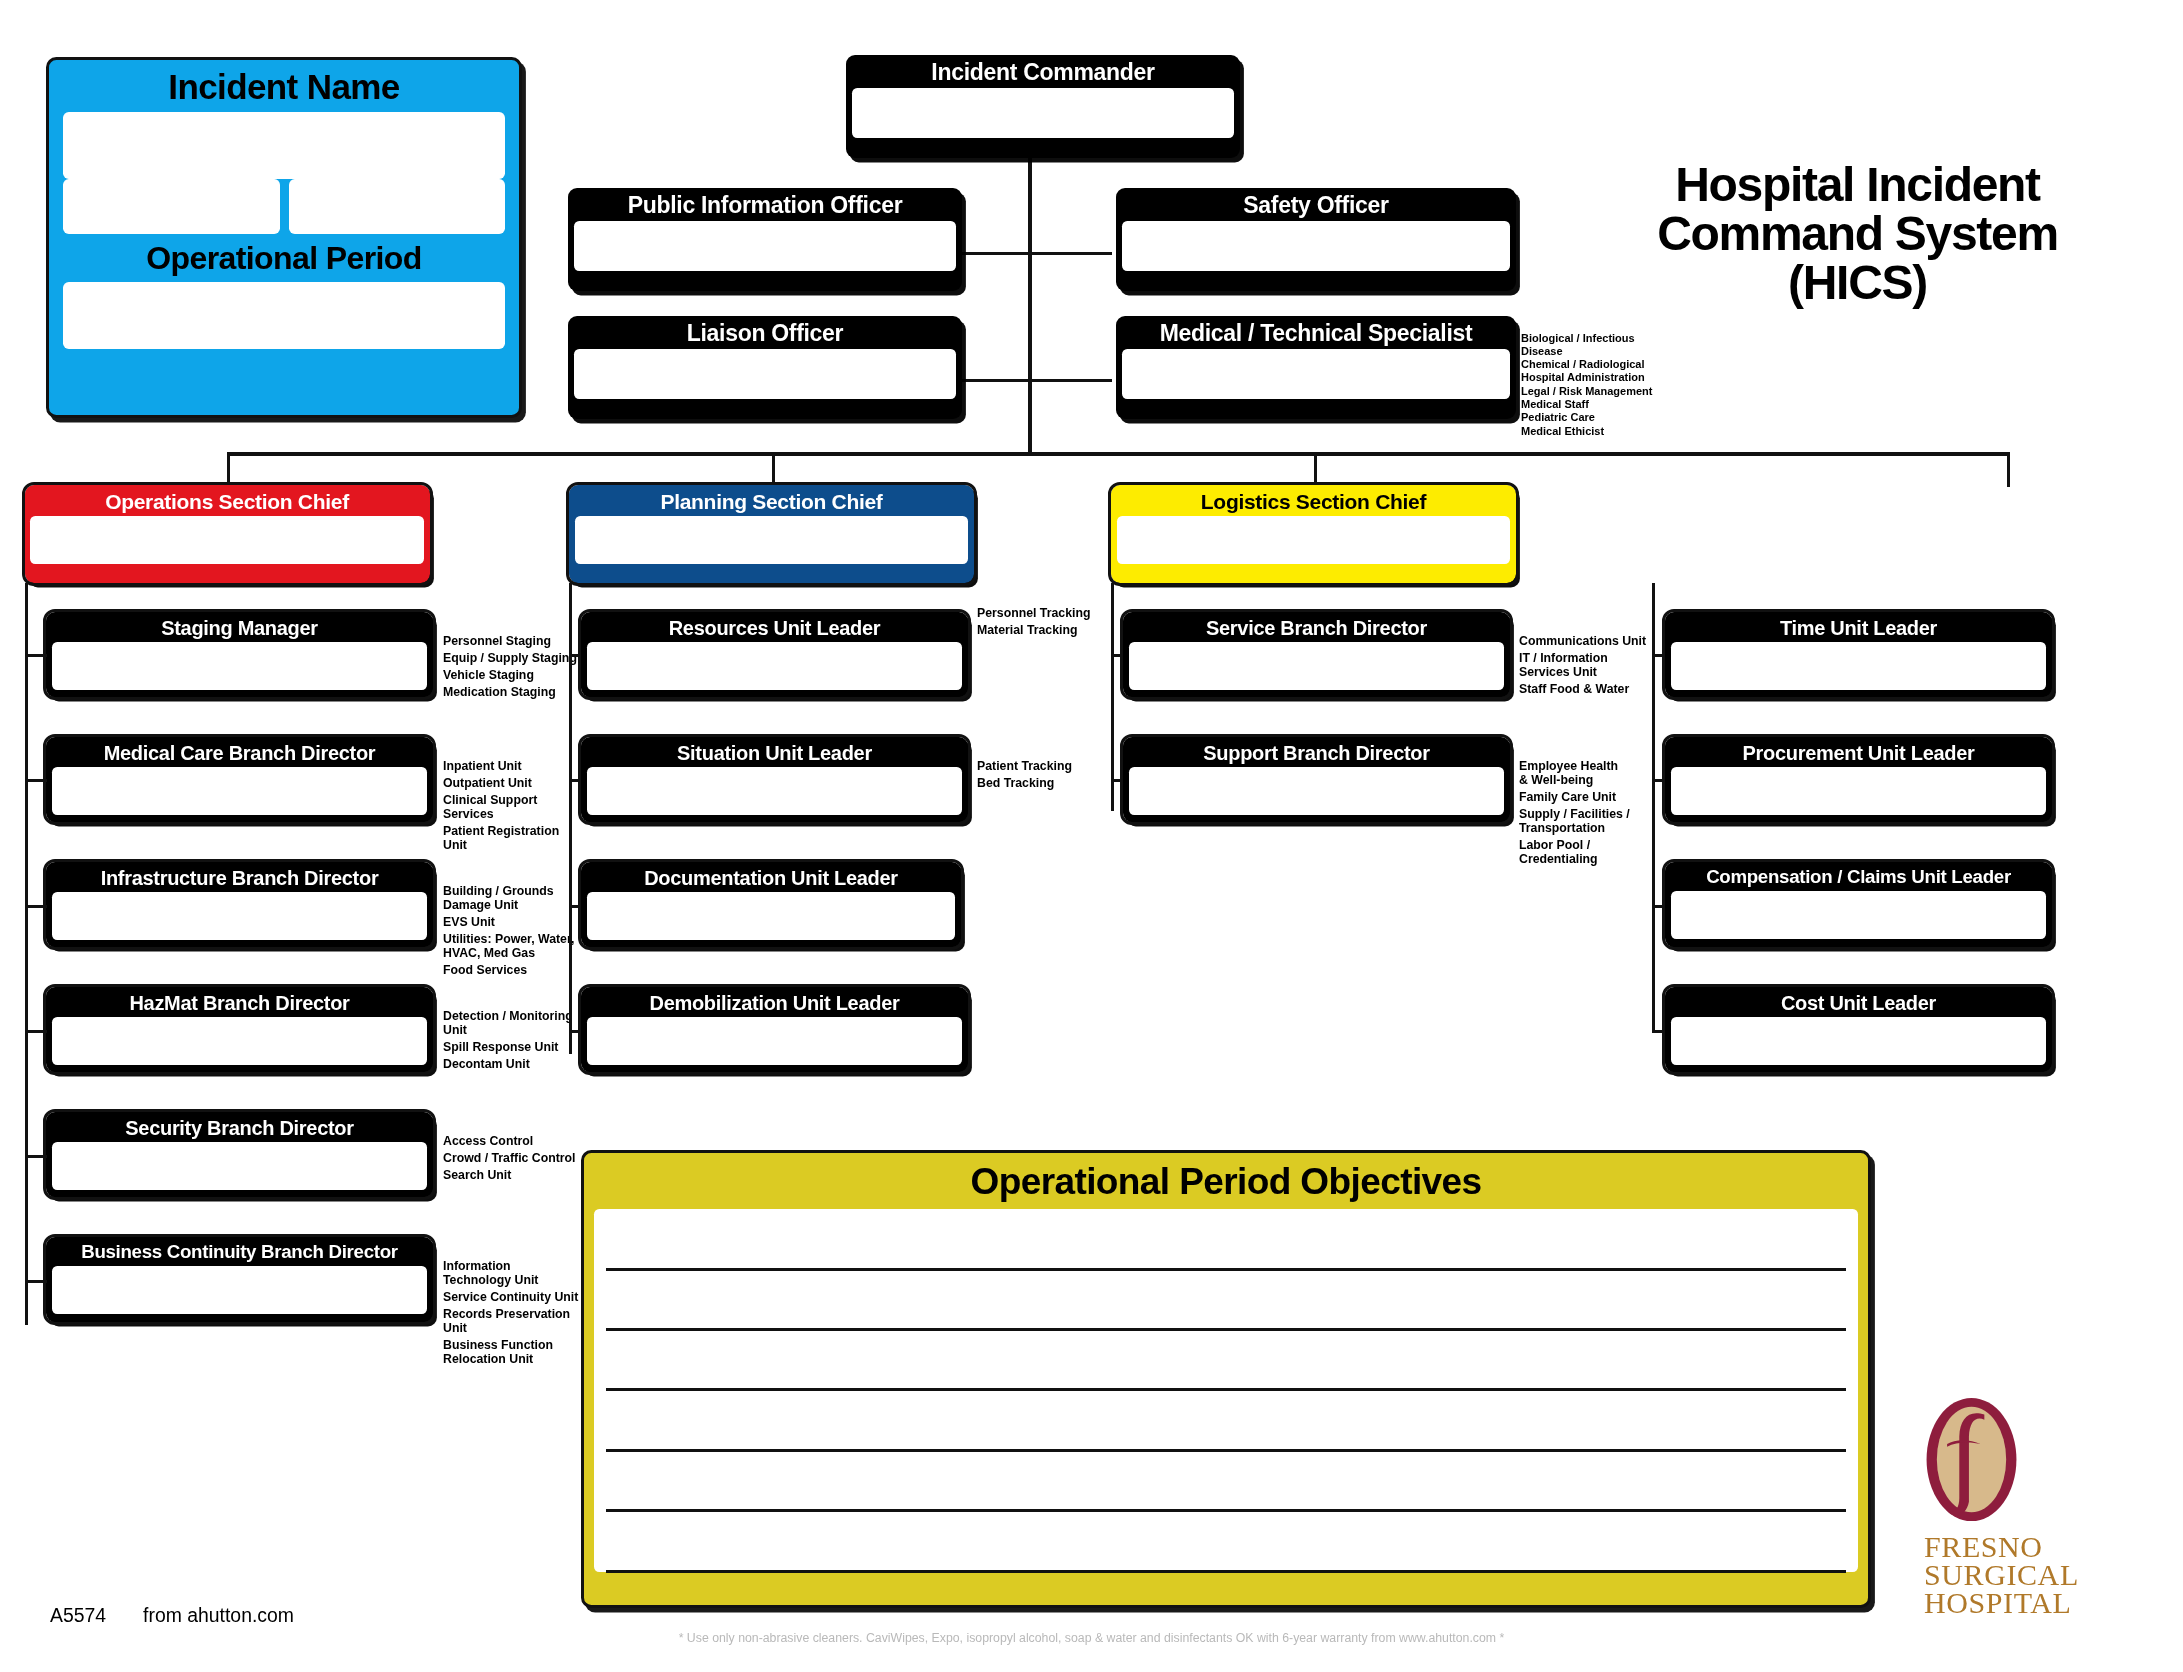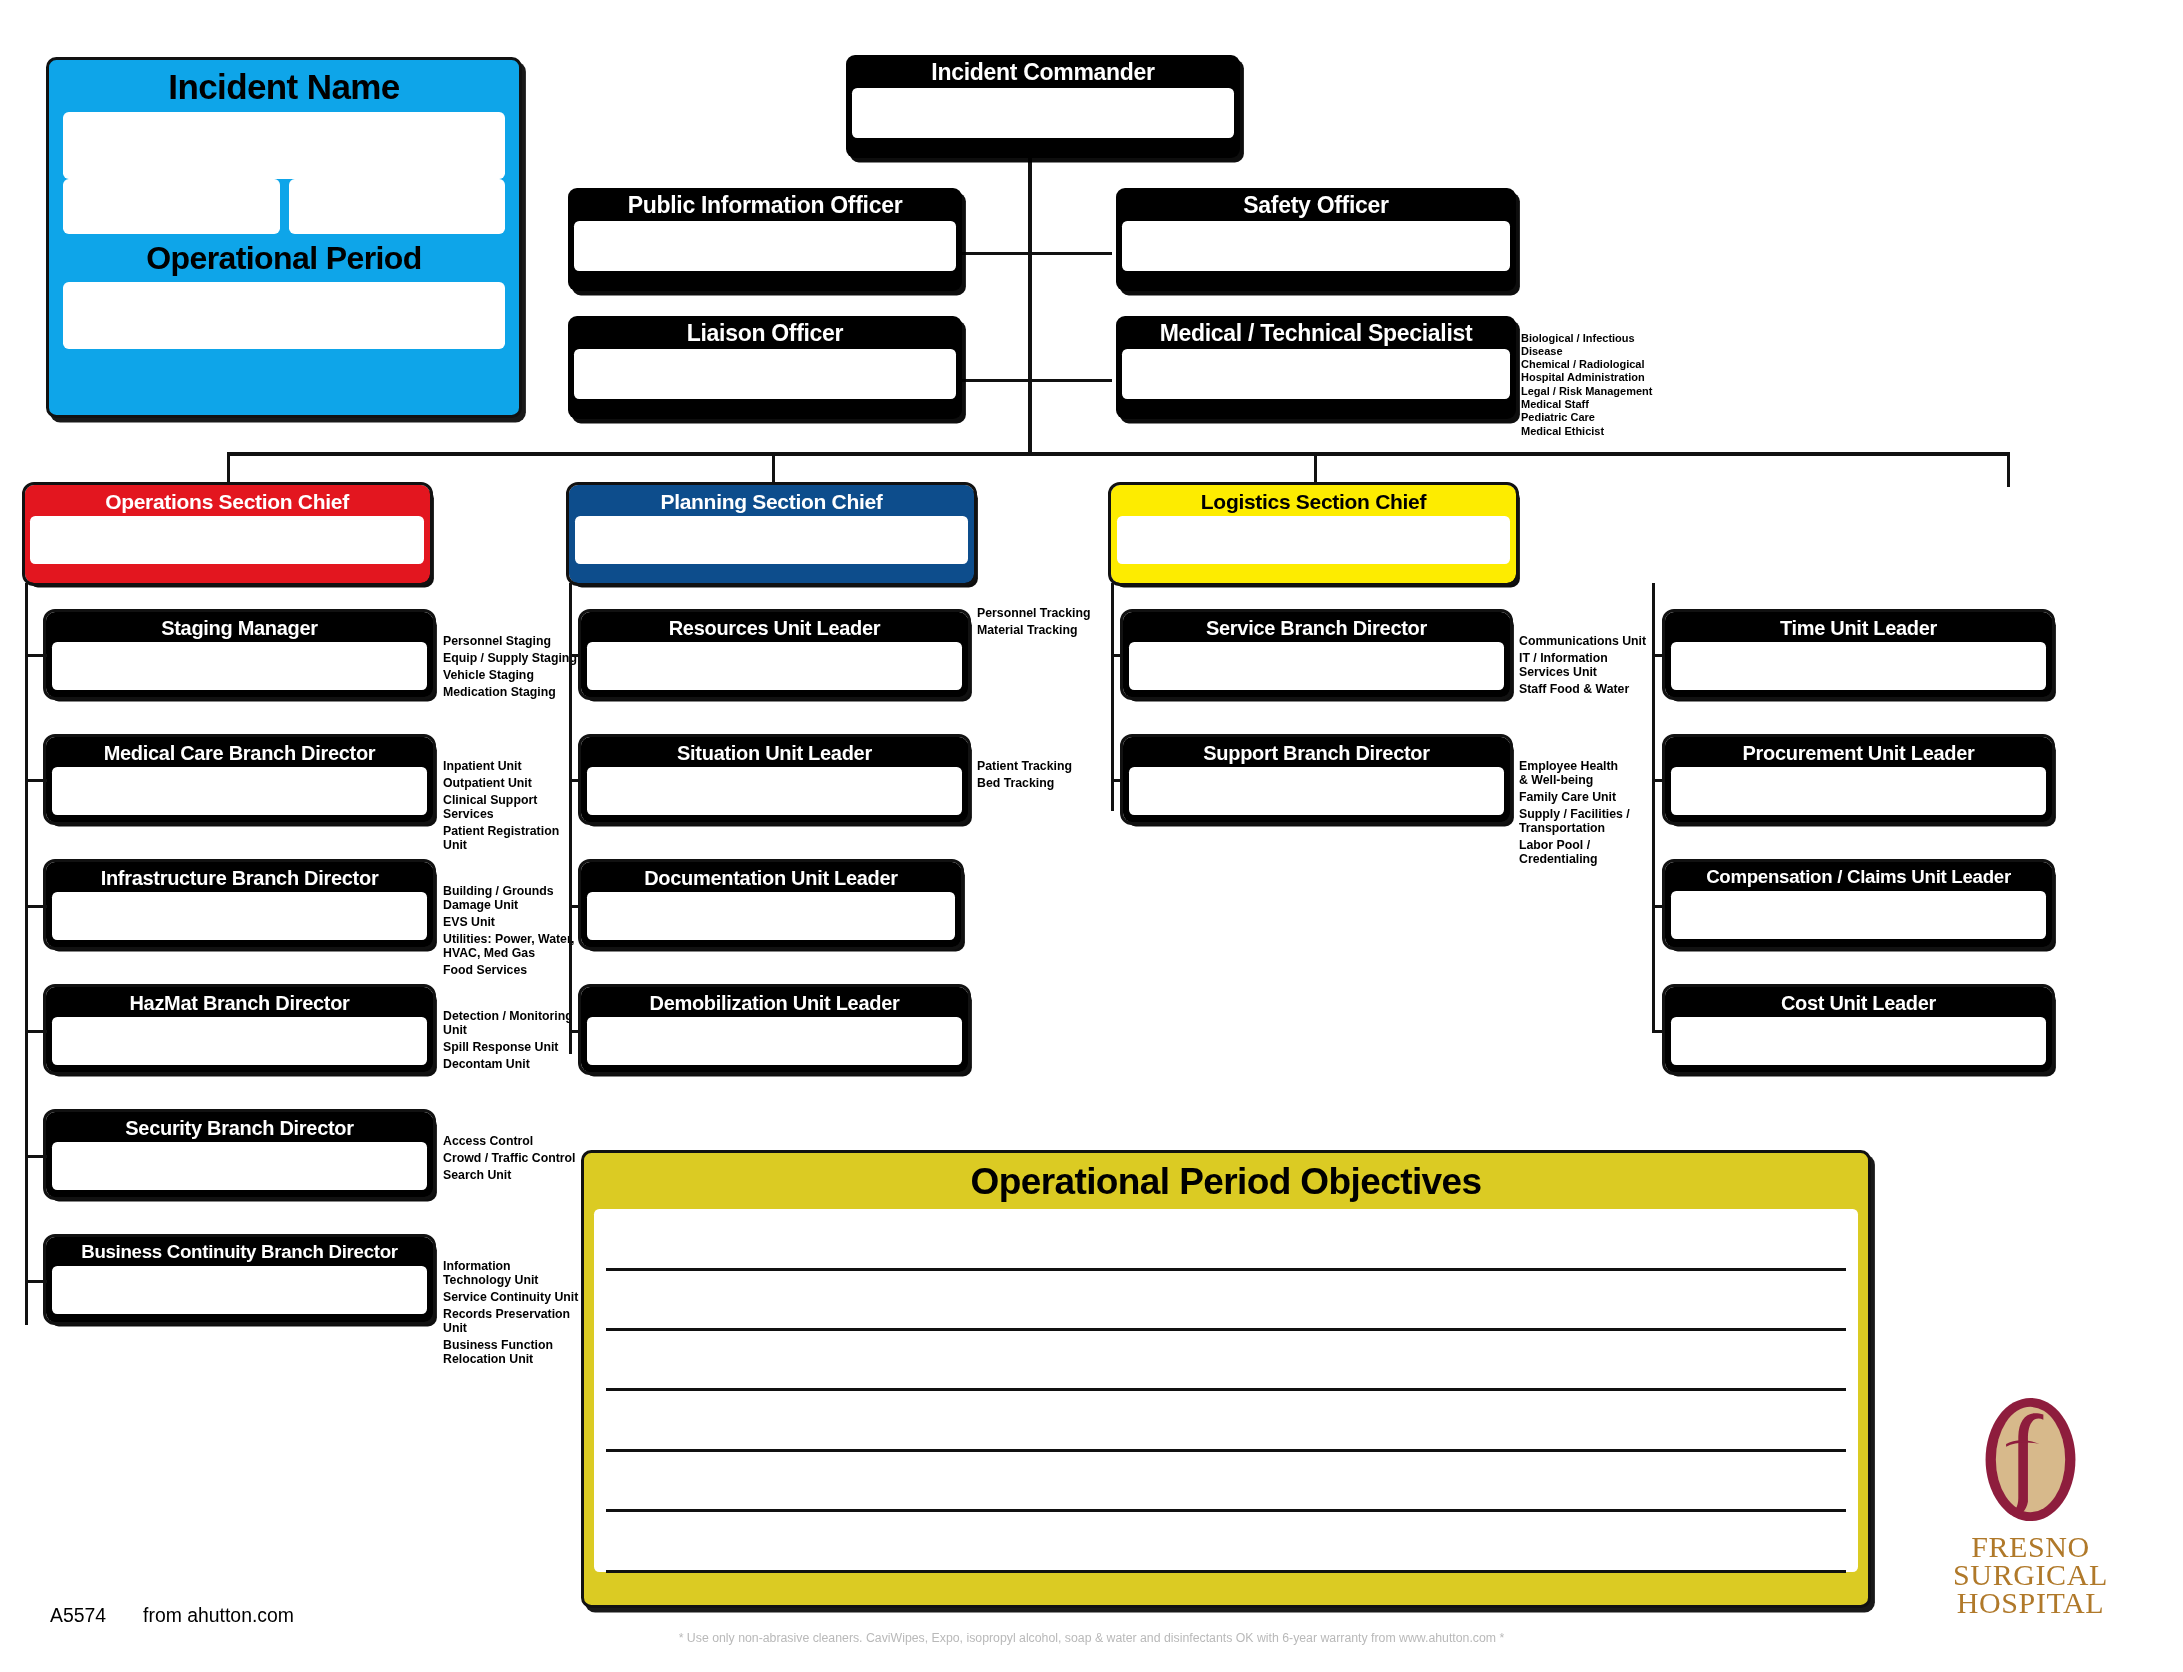--- a/index.html
+++ b/index.html
@@ -69,41 +69,46 @@
       height:363px; position:relative; }
   #objectives .lines i { position:absolute; left:11.6px; right:11.6px; height:3.2px; background:#111; }
 
   
   #code { position:absolute; left:50px; top:1604px; font-size:19.4px; color:#000; }
   #code span { margin-right:37px; }
   #disclaimer { position:absolute; left:0; right:0; top:1631px; text-align:center;
       font-size:12.3px; color:#b9b9b9; }
 
   
-  #logo { position:absolute; left:1924px; top:1395px; width:213px; text-align:center; }
+  #logo { position:absolute; left:1924px; top:1395px; width:213px; }
   #logo .mark { margin:0 auto 6.5px; }
   #logo .name { color:#b0792a; font-family:"Liberation Serif", serif;
       font-size:30px; line-height:0.94; letter-spacing:0.6px; }
 </style>
 </head>
 <body>
 
 <div class="stage">
 
   <div id="incident-panel">
     <div class="ttl">Incident Name</div>
     <div class="in" style="height:67px"></div>
     <div class="row">
       <div class="in2"></div>
       <div class="in2"></div>
     </div>
     <div class="ttl sm">Operational Period</div>
     <div class="in" style="height:67px"></div>
   </div>
 
+  <div id="hics-title">
+    <div>Hospital Incident</div>
+    <div>Command System</div>
+    <div>(HICS)</div>
+  </div>
 
   <div class="ln" style="left:1028px; top:156px; width:3.9px; height:298px;"></div>
   <div class="ln" style="left:953px; top:252px; width:79px; height:3.2px;"></div>
   <div class="ln" style="left:1028px; top:252px; width:84px; height:3.2px;"></div>
   <div class="ln" style="left:953px; top:379px; width:79px; height:3.2px;"></div>
   <div class="ln" style="left:1028px; top:379px; width:84px; height:3.2px;"></div>
 
   <div class="ln" style="left:227px; top:452px; width:1783px; height:3.9px;"></div>
   <div class="ln" style="left:227px; top:452px; width:3.2px; height:35px;"></div>
   <div class="ln" style="left:772px; top:452px; width:3.2px; height:35px;"></div>

